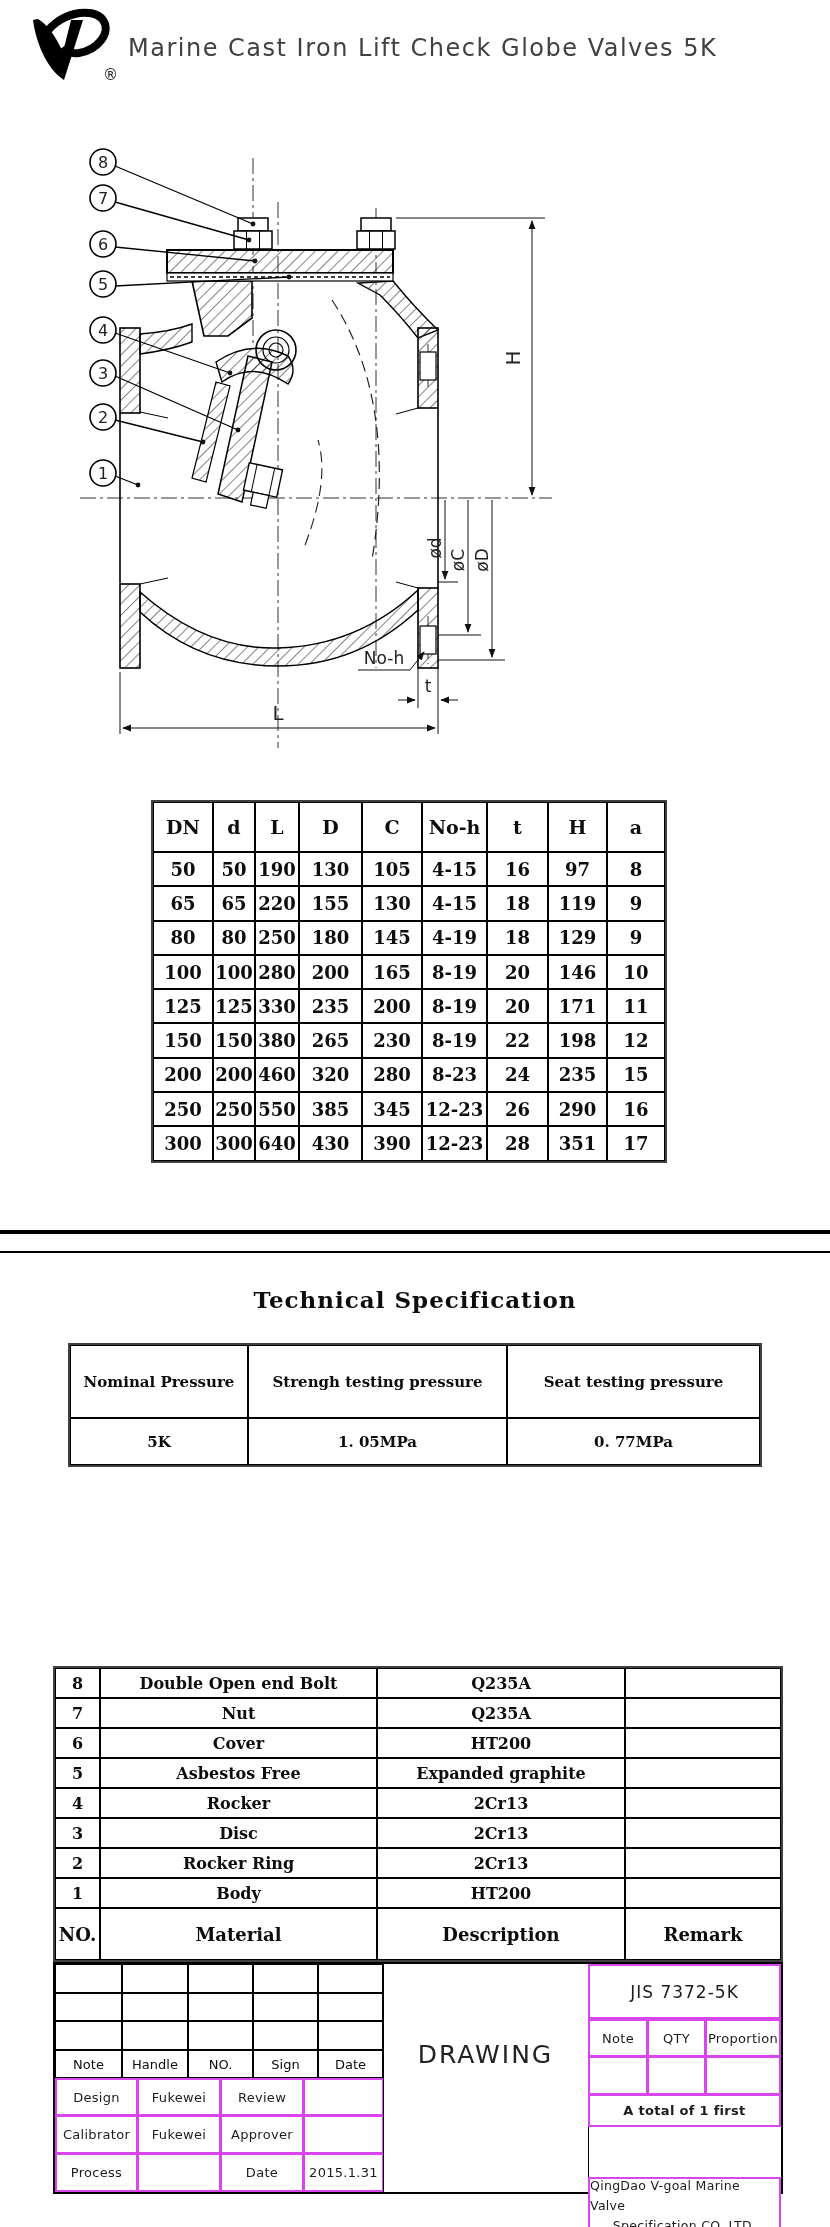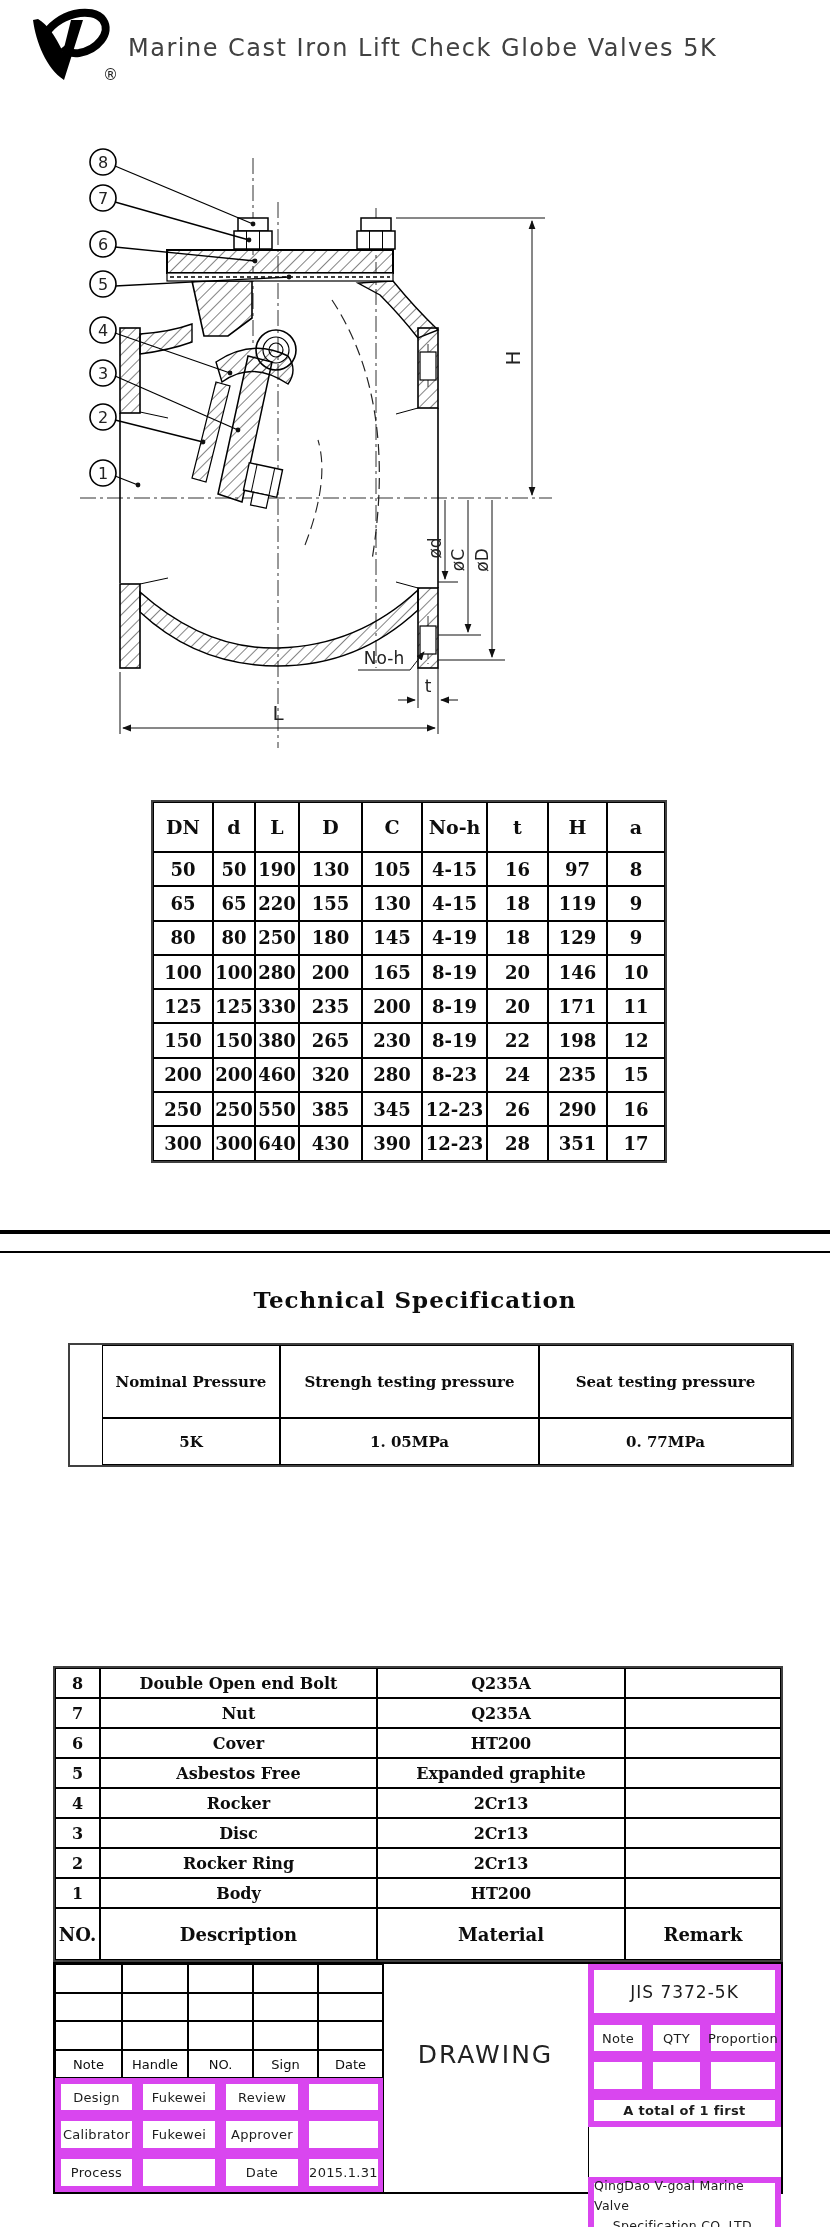--- a/index.html
+++ b/index.html
@@ -23,21 +23,21 @@
               font-size:23px;letter-spacing:1px;color:#0d0d0d;}
   
   .rule-thick{position:absolute;left:0;top:1230px;width:830px;height:4px;background:#000;}
   .rule-thin{position:absolute;left:0;top:1251px;width:830px;height:2px;background:#000;}
   
   #parts-table .cell{font-size:16px;}
   #parts-table .hdr{font-size:18px;}
   
   .tb{position:absolute;left:53px;top:1962px;width:730px;height:232px;border:2px solid #000;
       box-sizing:border-box;background:#fff;}
-  .tb .abs{position:absolute;box-sizing:border-box;border:6px solid #d946ef;
+  .tb .abs{position:absolute;box-sizing:border-box;border:2px solid #d946ef;
            display:flex;align-items:center;justify-content:center;
            font-size:13px;color:#1c1c1c;letter-spacing:0.3px;background:#fff;}
   .tb .thin{font-family:"DejaVu Sans",sans-serif;font-weight:400;}
   .tb .noborder{border:none;}
   #tb-review-grid{position:absolute;left:0;top:0;width:328px;height:114px;display:grid;
       grid-template-columns:67px 66px 65px 65px 65px;grid-template-rows:29px 28px 29px 28px;}
   #tb-review-grid .cell{font-family:"DejaVu Sans",sans-serif;font-weight:400;font-size:13px;background:#fff;}
   .drawing-word{position:absolute;left:328px;top:76px;width:205px;text-align:center;
       font-size:25px;letter-spacing:2px;color:#222;font-weight:400;}
   
@@ -295,21 +295,21 @@
       <div class="cell">12-23</div>
       <div class="cell">28</div>
       <div class="cell">351</div>
       <div class="cell">17</div>
     </div>
 
   <div class="rule-thick"></div>
   <div class="rule-thin"></div>
 
   <div class="spec-title">Technical Specification</div>
-  <div id="spec-table" class="grid" style="left:68px;top:1343px;padding-left:32px;">
+  <div id="spec-table" class="grid" style="left:68px;top:1343px;">
     <div class="cell hdr">Nominal Pressure</div>
     <div class="cell hdr">Strengh testing pressure</div>
     <div class="cell hdr">Seat testing pressure</div>
     <div class="cell">5K</div>
     <div class="cell">1. 05MPa</div>
     <div class="cell">0. 77MPa</div>
   </div>
 
   <div id="parts-table" class="grid" style="left:53px;top:1666px;grid-template-columns:45px 277px 248px 156px;grid-template-rows:repeat(8,30px) 52px;">
       <div class="cell">8</div>
@@ -338,22 +338,22 @@
       <div class="cell"></div>
       <div class="cell">2</div>
       <div class="cell">Rocker Ring</div>
       <div class="cell">2Cr13</div>
       <div class="cell"></div>
       <div class="cell">1</div>
       <div class="cell">Body</div>
       <div class="cell">HT200</div>
       <div class="cell"></div>
       <div class="cell hdr">NO.</div>
+      <div class="cell hdr">Material</div>
       <div class="cell hdr">Description</div>
-      <div class="cell hdr">Material</div>
       <div class="cell hdr">Remark</div>
     </div>
 
   <div class="tb">
     <div id="tb-review-grid">
         <div class="cell"></div>
         <div class="cell"></div>
         <div class="cell"></div>
         <div class="cell"></div>
         <div class="cell"></div>

